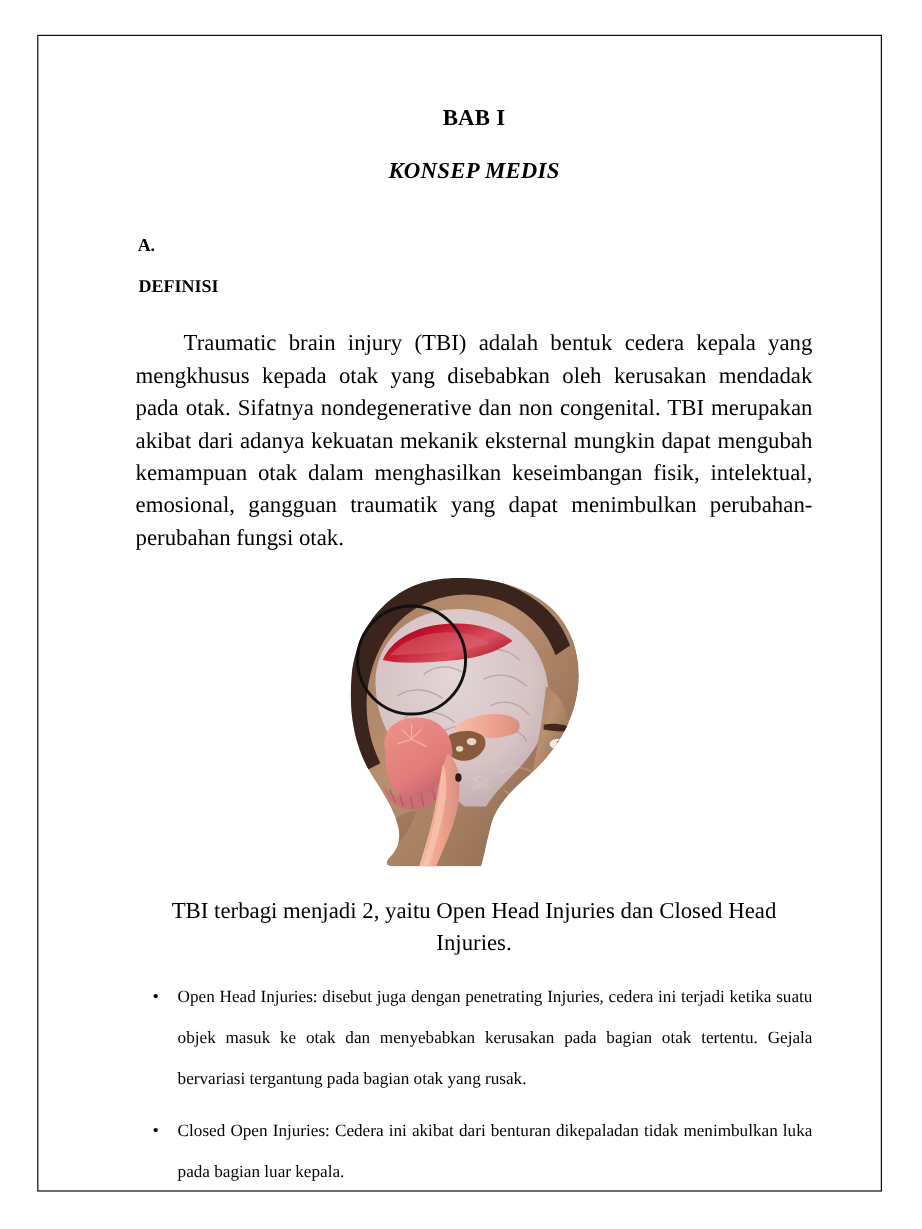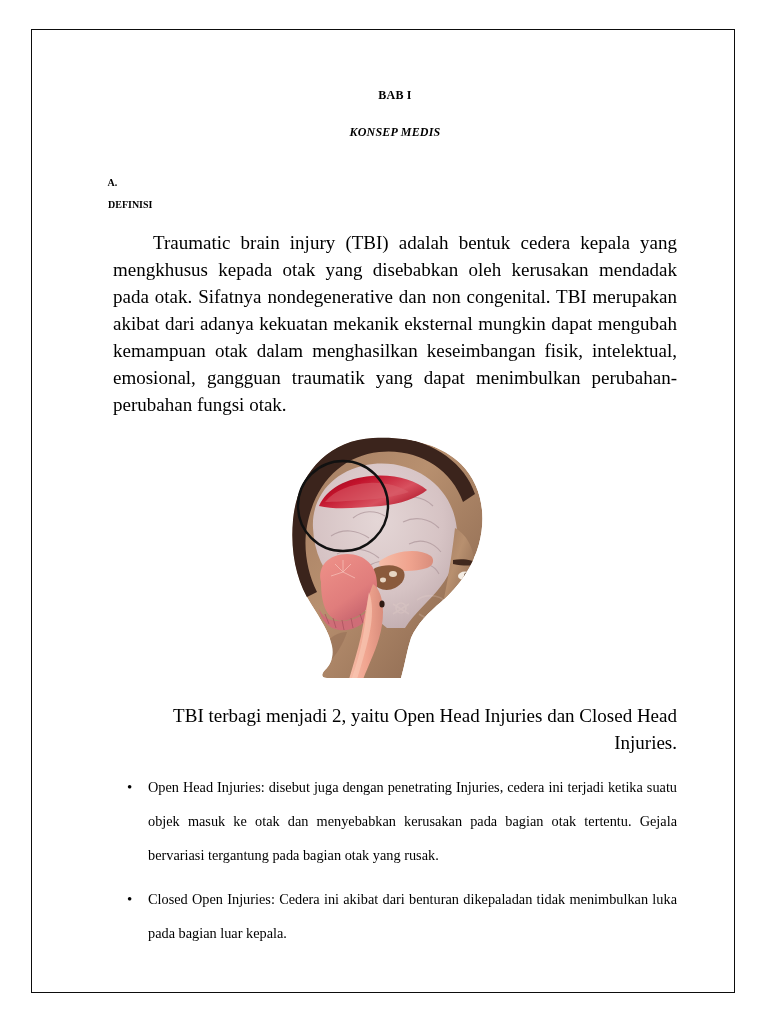--- a/index.html
+++ b/index.html
@@ -40,31 +40,31 @@
   #content {
     position: absolute;
     left: 113px;
     top: 29px;
     width: 564px;
   }
 
   .doc-heading {
     text-align: center;
     font-weight: bold;
-    font-size: 12px;
+    font-size: 19px;
     letter-spacing: 0.2px;
     margin: 0;
   }
   #heading-bab { margin-top: 59px; }
   #heading-konsep { margin-top: 22px; font-style: italic; }
 
   .section-heading {
     margin-top: 26px;
     font-weight: bold;
-    font-size: 10px;
+    font-size: 15px;
     position: relative;
     left: -20px;
     white-space: pre;
   }
 
   .body-par {
     font-size: 19px;
     line-height: 27px;
     text-align: justify;
     text-justify: inter-word;
@@ -80,21 +80,21 @@
     margin-top: 14px;
     display: flex;
     justify-content: center;
   }
   #brain-figure {
     width: 236px;
     height: 258px;
     display: block;
   }
 
-  #par-terbagi { margin-top: 12px; text-align: right; }
+  #par-terbagi { margin-top: 12px; text-align: center; }
 
   
   #bullet-list {
     list-style: none;
     margin: 8px 0 0 0;
     padding: 0;
   }
   #bullet-list li {
     position: relative;
     padding-left: 35px;

